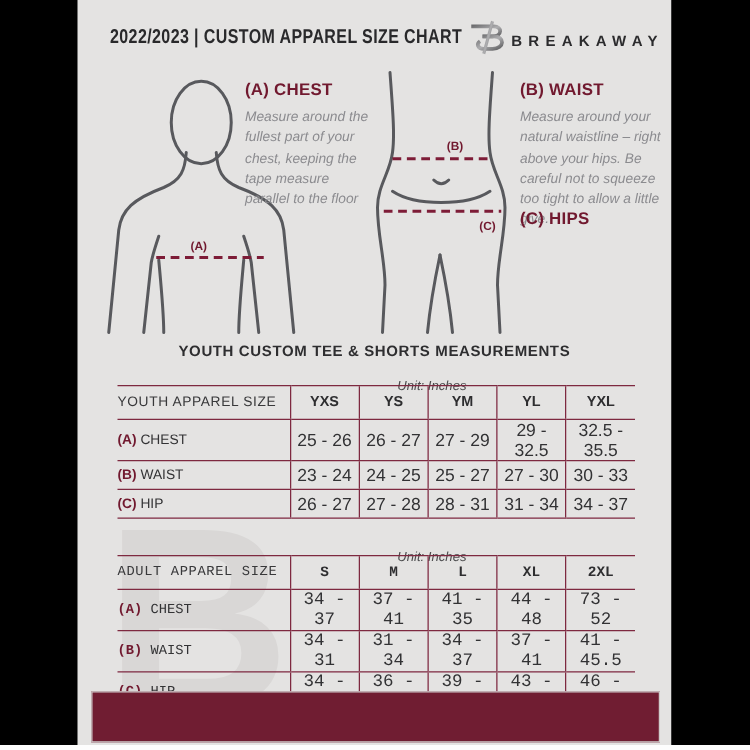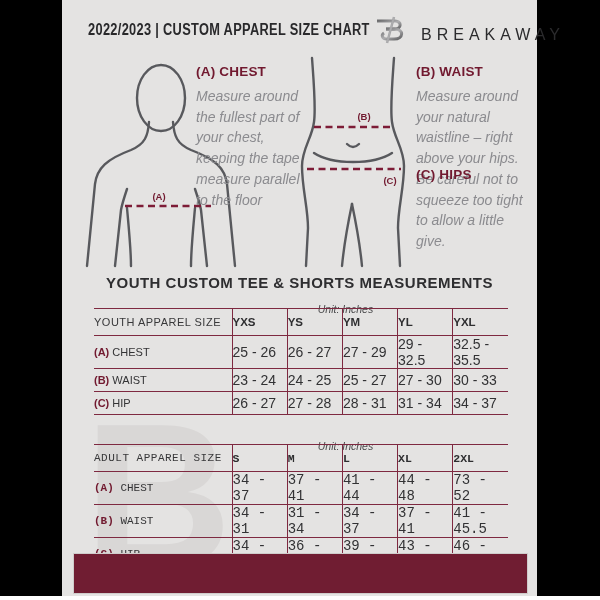--- a/index.html
+++ b/index.html
@@ -9,41 +9,41 @@
   .doc{position:absolute;left:62px;top:0;width:475px;height:600px;background:#e4e3e2;}
   .bottom-strip{position:absolute;left:0;top:596px;width:600px;height:4px;background:#fdfdfd;}
 
   
   .watermark{position:absolute;left:22px;top:392px;font-size:205px;font-weight:bold;
              color:#d9d7d6;line-height:1;z-index:0;letter-spacing:-6px;}
 
   
   .hdr-title{position:absolute;left:26px;top:21px;font-size:16px;font-weight:bold;color:#29292b;
              letter-spacing:.4px;white-space:nowrap;transform:scaleX(.8);transform-origin:left top;z-index:2;}
-  .brand{position:absolute;left:359px;top:26px;font-size:16px;font-weight:normal;color:#2b2b2d;
+  .brand{position:absolute;left:347px;top:26px;font-size:12px;font-weight:bold;color:#2b2b2d;
          letter-spacing:5px;white-space:nowrap;z-index:2;}
   .logo{position:absolute;left:314px;top:15px;z-index:2;}
 
   
   .fig{position:absolute;z-index:1;}
   .m-head{font-size:13.5px;font-weight:bold;color:#71192f;letter-spacing:.2px;}
-  .m-desc{font-style:italic;color:#8b8b8f;font-size:14px;line-height:1.48;margin-top:7px;}
+  .m-desc{font-style:italic;color:#8b8b8f;font-size:11px;line-height:1.48;margin-top:7px;}
   .blockA{position:absolute;left:134px;top:64px;width:104px;z-index:2;}
   .blockB{position:absolute;left:354px;top:64px;width:118px;z-index:2;}
   .blockC{position:absolute;left:354px;top:167px;width:118px;z-index:2;}
 
   
-  .tbl-title{position:absolute;width:475px;text-align:center;font-size:15px;font-weight:bold;
+  .tbl-title{position:absolute;width:475px;text-align:center;font-size:12px;font-weight:bold;
              color:#2e2e30;letter-spacing:.5px;z-index:2;}
   .tbl-unit{position:absolute;width:567px;text-align:center;font-size:10.5px;font-style:italic;
             color:#4b4b4d;z-index:2;margin-top:13px;}
   table.sizes{position:absolute;left:32px;width:414px;border-collapse:collapse;table-layout:fixed;z-index:2;}
   table.sizes th,table.sizes td{border-top:1.5px solid #7e2940;border-bottom:1.5px solid #7e2940;
         padding:0;vertical-align:middle;background:transparent;}
-  table.sizes .c-size{border-left:1.5px solid #7e2940;text-align:left;}
+  table.sizes .c-size{border-left:1.5px solid #7e2940;text-align:center;}
   table.sizes tr.hrow{height:27px;}
   table.sizes tr.drow{height:23px;}
   .lbl-head{font-size:11px;font-weight:normal;color:#38383a;letter-spacing:.5px;text-align:left;padding-left:9px;}
   .size-head{font-size:11.5px;font-weight:bold;color:#2e2e30;}
   .row-label{font-size:11px;color:#333335;text-align:left;padding-left:9px;}
   .row-label .pfx{font-weight:bold;color:#71192f;}
   td.val{font-size:14px;color:#323234;}
 
   
   .footer-bar{position:absolute;left:11px;top:553px;width:455px;height:41px;background:#701d32;
@@ -176,21 +176,21 @@
         <th class="c-size size-head">S</th>
         <th class="c-size size-head">M</th>
         <th class="c-size size-head">L</th>
         <th class="c-size size-head">XL</th>
         <th class="c-size size-head">2XL</th>
       </tr>
       <tr class="drow">
         <td class="row-label"><span class="pfx">(A)</span><span> CHEST</span></td>
         <td class="c-size val">34 - 37</td>
         <td class="c-size val">37 - 41</td>
-        <td class="c-size val">41 - 44</td>
+        <td class="c-size val">41 - 35</td>
         <td class="c-size val">44 - 48</td>
         <td class="c-size val">73 - 52</td>
       </tr>
       <tr class="drow">
         <td class="row-label"><span class="pfx">(B)</span><span> WAIST</span></td>
         <td class="c-size val">34 - 31</td>
         <td class="c-size val">31 - 34</td>
         <td class="c-size val">34 - 37</td>
         <td class="c-size val">37 - 41</td>
         <td class="c-size val">41 - 45.5</td>

